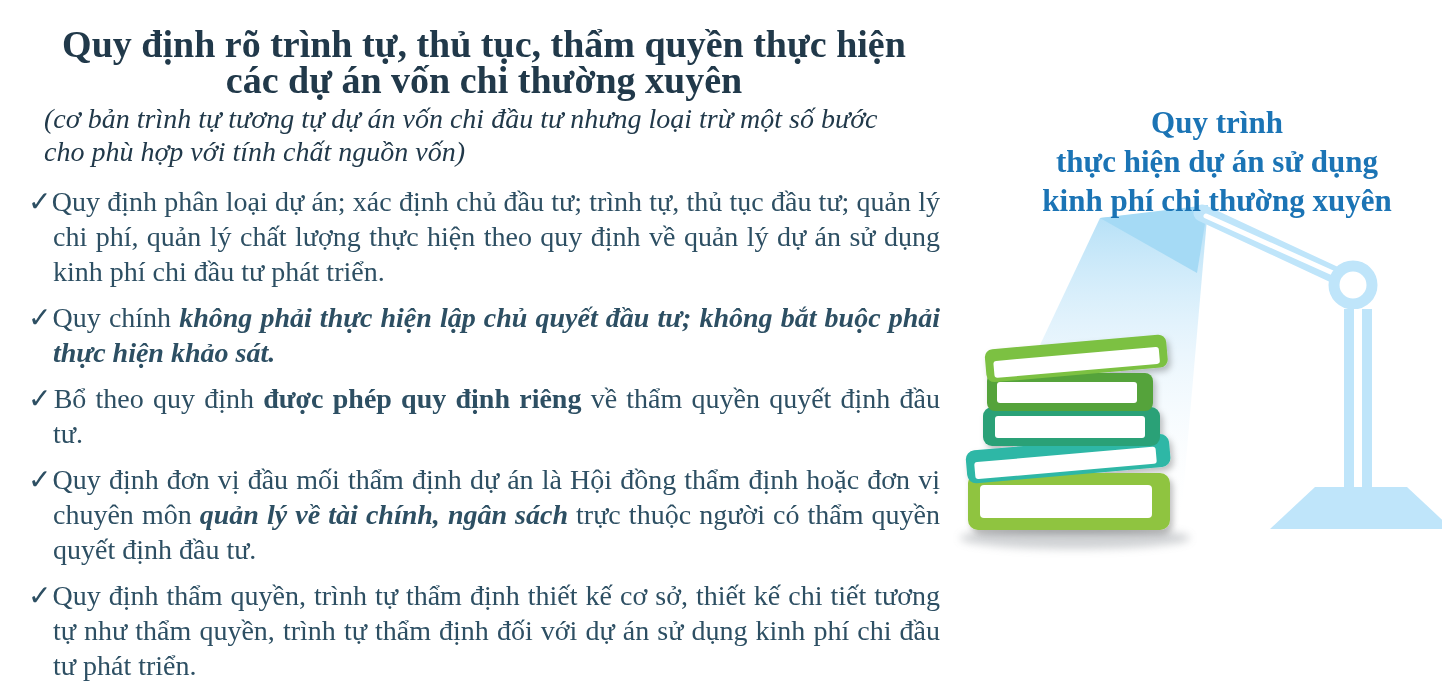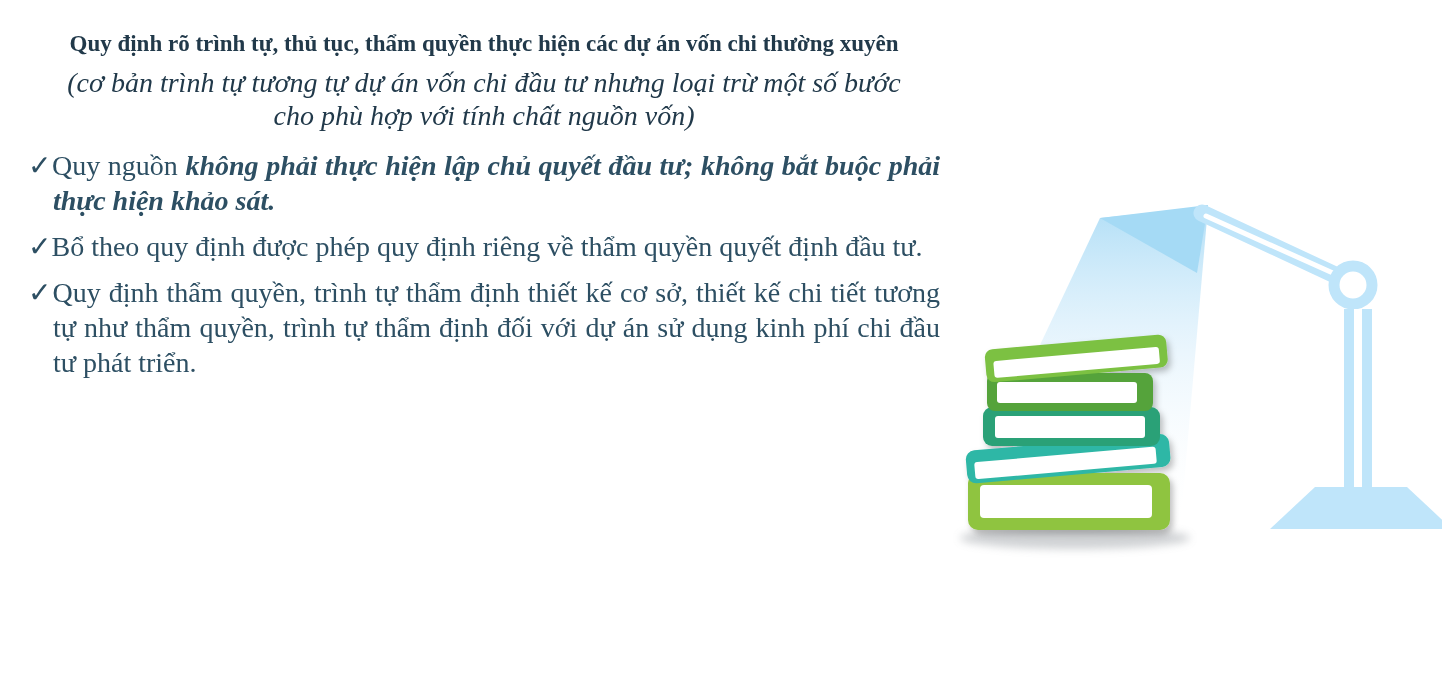--- a/index.html
+++ b/index.html
@@ -10,57 +10,64 @@
     --shade-blue:#a5daf5;
   }
   html,body{margin:0;padding:0;background:#fff;}
   .slide{
     position:relative;width:1442px;height:699px;background:#ffffff;
     overflow:hidden;font-family:"Liberation Serif","DejaVu Serif",serif;
   }
   .left-col{position:absolute;left:28px;top:26px;width:912px;}
   .title{
     margin:0 auto 4px auto;width:880px;text-align:center;
-    font-size:23px;font-weight:bold;line-height:36px;color:var(--title-color);
+    font-size:38px;font-weight:bold;line-height:36px;color:var(--title-color);
   }
   .subtitle{
-    margin:0 auto;width:880px;text-align:center;font-style:italic;
+    margin:0 auto;width:880px;text-align:left;font-style:italic;
     font-size:28px;line-height:33px;color:var(--title-color);
   }
   .bullets{margin-top:16px;color:var(--body-color);font-size:28px;line-height:35px;}
   .bullet{
     margin:0 0 11px 0;text-align:justify;
     padding-left:25px;text-indent:-25px;
   }
   .check{display:inline;}
   .seg-normal{}
   .seg-bold-italic{font-weight:bold;font-style:italic;}
-  .seg-bold{font-weight:normal;margin-top:24px;}
+  .seg-bold{font-weight:bold;margin-top:24px;}
   .right-title{
     position:absolute;left:1018px;top:103px;width:398px;
     text-align:center;font-weight:bold;font-size:31px;line-height:39px;
     color:var(--accent-blue);z-index:3;
   }
   .illustration{position:absolute;left:940px;top:195px;width:502px;height:504px;z-index:1;}
 </style>
 </head>
 <body>
 
 <div class="slide">
 
   <div class="left-col">
     <h1 class="title">Quy định rõ trình tự, thủ tục, thẩm quyền thực hiện các dự án vốn chi thường xuyên</h1>
     <div class="subtitle">(cơ bản trình tự tương tự dự án vốn chi đầu tư nhưng loại trừ một số bước cho phù hợp với tính chất nguồn vốn)</div>
     <div class="bullets">
-        <div class="bullet"><span class="check">✓</span><span class="seg-normal">Quy nguồn </span><span class="seg-bold-italic">không phải thực hiện lập chủ quyết đầu tư; không bắt buộc phải thực hiện khảo sát.</span></div>
+        <div class="bullet"><span class="check">✓</span><span class="seg-normal">Quy định phân loại dự án; xác định chủ đầu tư; trình tự, thủ tục đầu tư; quản lý chi phí, quản lý chất lượng thực hiện theo quy định về quản lý dự án sử dụng kinh phí chi đầu tư phát triển.</span></div>
+        <div class="bullet"><span class="check">✓</span><span class="seg-normal">Quy chính </span><span class="seg-bold-italic">không phải thực hiện lập chủ quyết đầu tư; không bắt buộc phải thực hiện khảo sát.</span></div>
         <div class="bullet"><span class="check">✓</span><span class="seg-normal">Bổ theo quy định </span><span class="seg-bold">được phép quy định riêng</span><span class="seg-normal"> về thẩm quyền quyết định đầu tư.</span></div>
+        <div class="bullet"><span class="check">✓</span><span class="seg-normal">Quy định đơn vị đầu mối thẩm định dự án là Hội đồng thẩm định hoặc đơn vị chuyên môn </span><span class="seg-bold-italic">quản lý về tài chính, ngân sách</span><span class="seg-normal"> trực thuộc người có thẩm quyền quyết định đầu tư.</span></div>
         <div class="bullet"><span class="check">✓</span><span class="seg-normal">Quy định thẩm quyền, trình tự thẩm định thiết kế cơ sở, thiết kế chi tiết tương tự như thẩm quyền, trình tự thẩm định đối với dự án sử dụng kinh phí chi đầu tư phát triển.</span></div>
       </div>
   </div>
 
+  <div class="right-title">
+      <div>Quy trình</div>
+      <div>thực hiện dự án sử dụng</div>
+      <div>kinh phí chi thường xuyên</div>
+    </div>
 
   <svg class="illustration" viewBox="0 0 502 504" xmlns="http://www.w3.org/2000/svg">
     <defs>
       <linearGradient id="coneGrad" x1="0" y1="0" x2="0" y2="1">
         <stop offset="0" stop-color="#aeddf6" stop-opacity="0.95"></stop>
         <stop offset="0.45" stop-color="#d6edfb" stop-opacity="0.5"></stop>
         <stop offset="1" stop-color="#ffffff" stop-opacity="0"></stop>
       </linearGradient>
       <filter id="soft" x="-40%" y="-40%" width="180%" height="180%">
         <feGaussianBlur stdDeviation="4"></feGaussianBlur>

